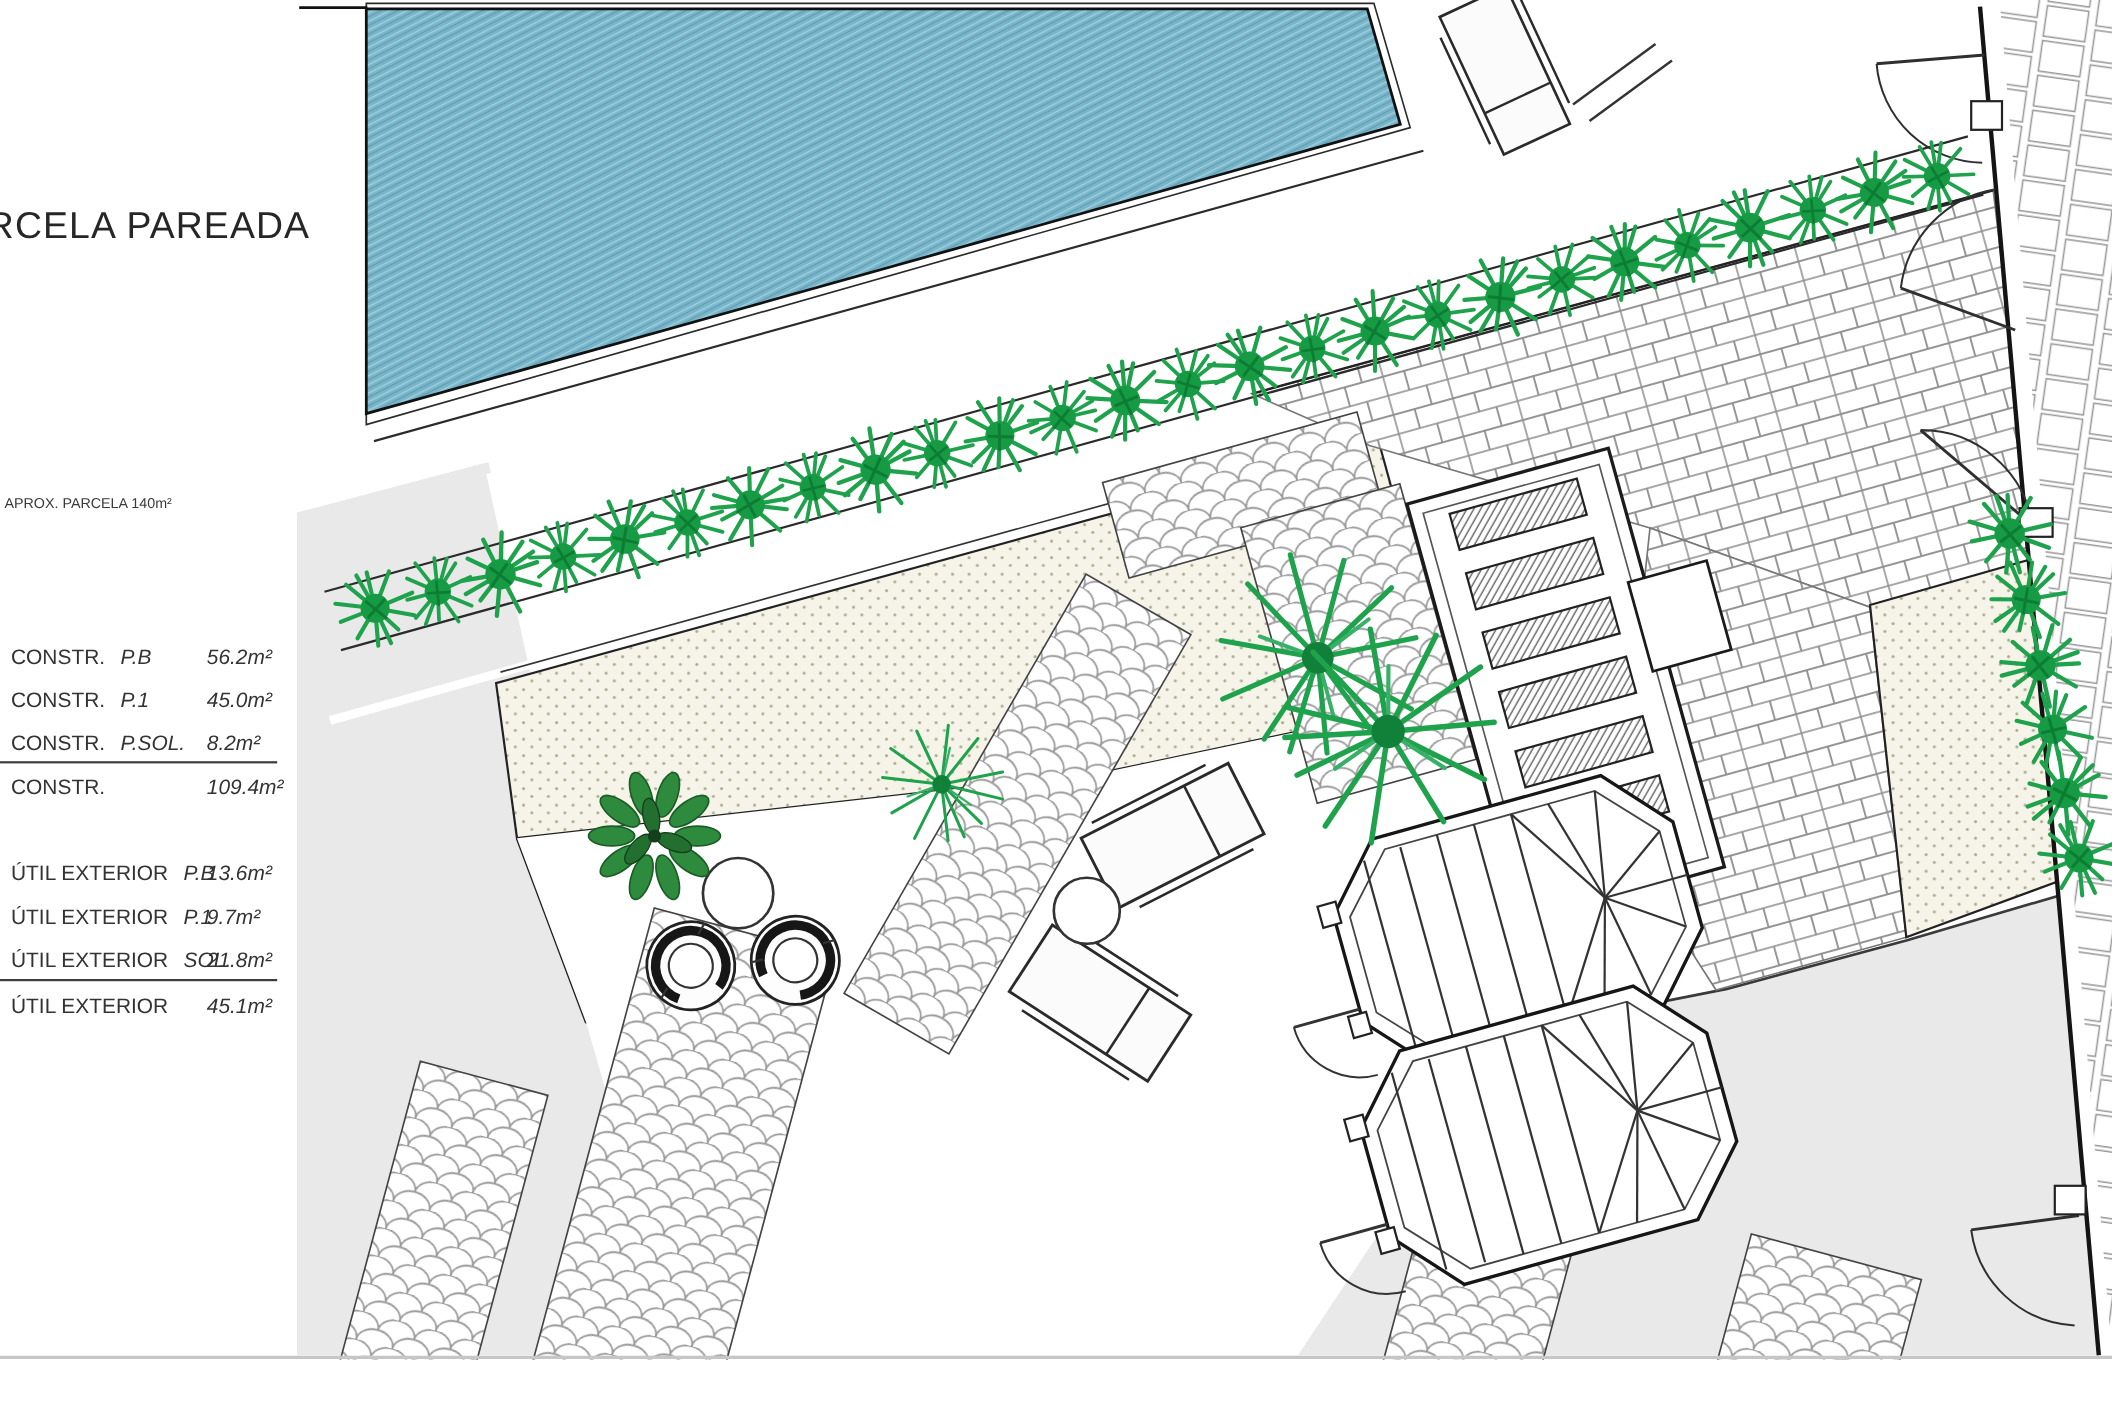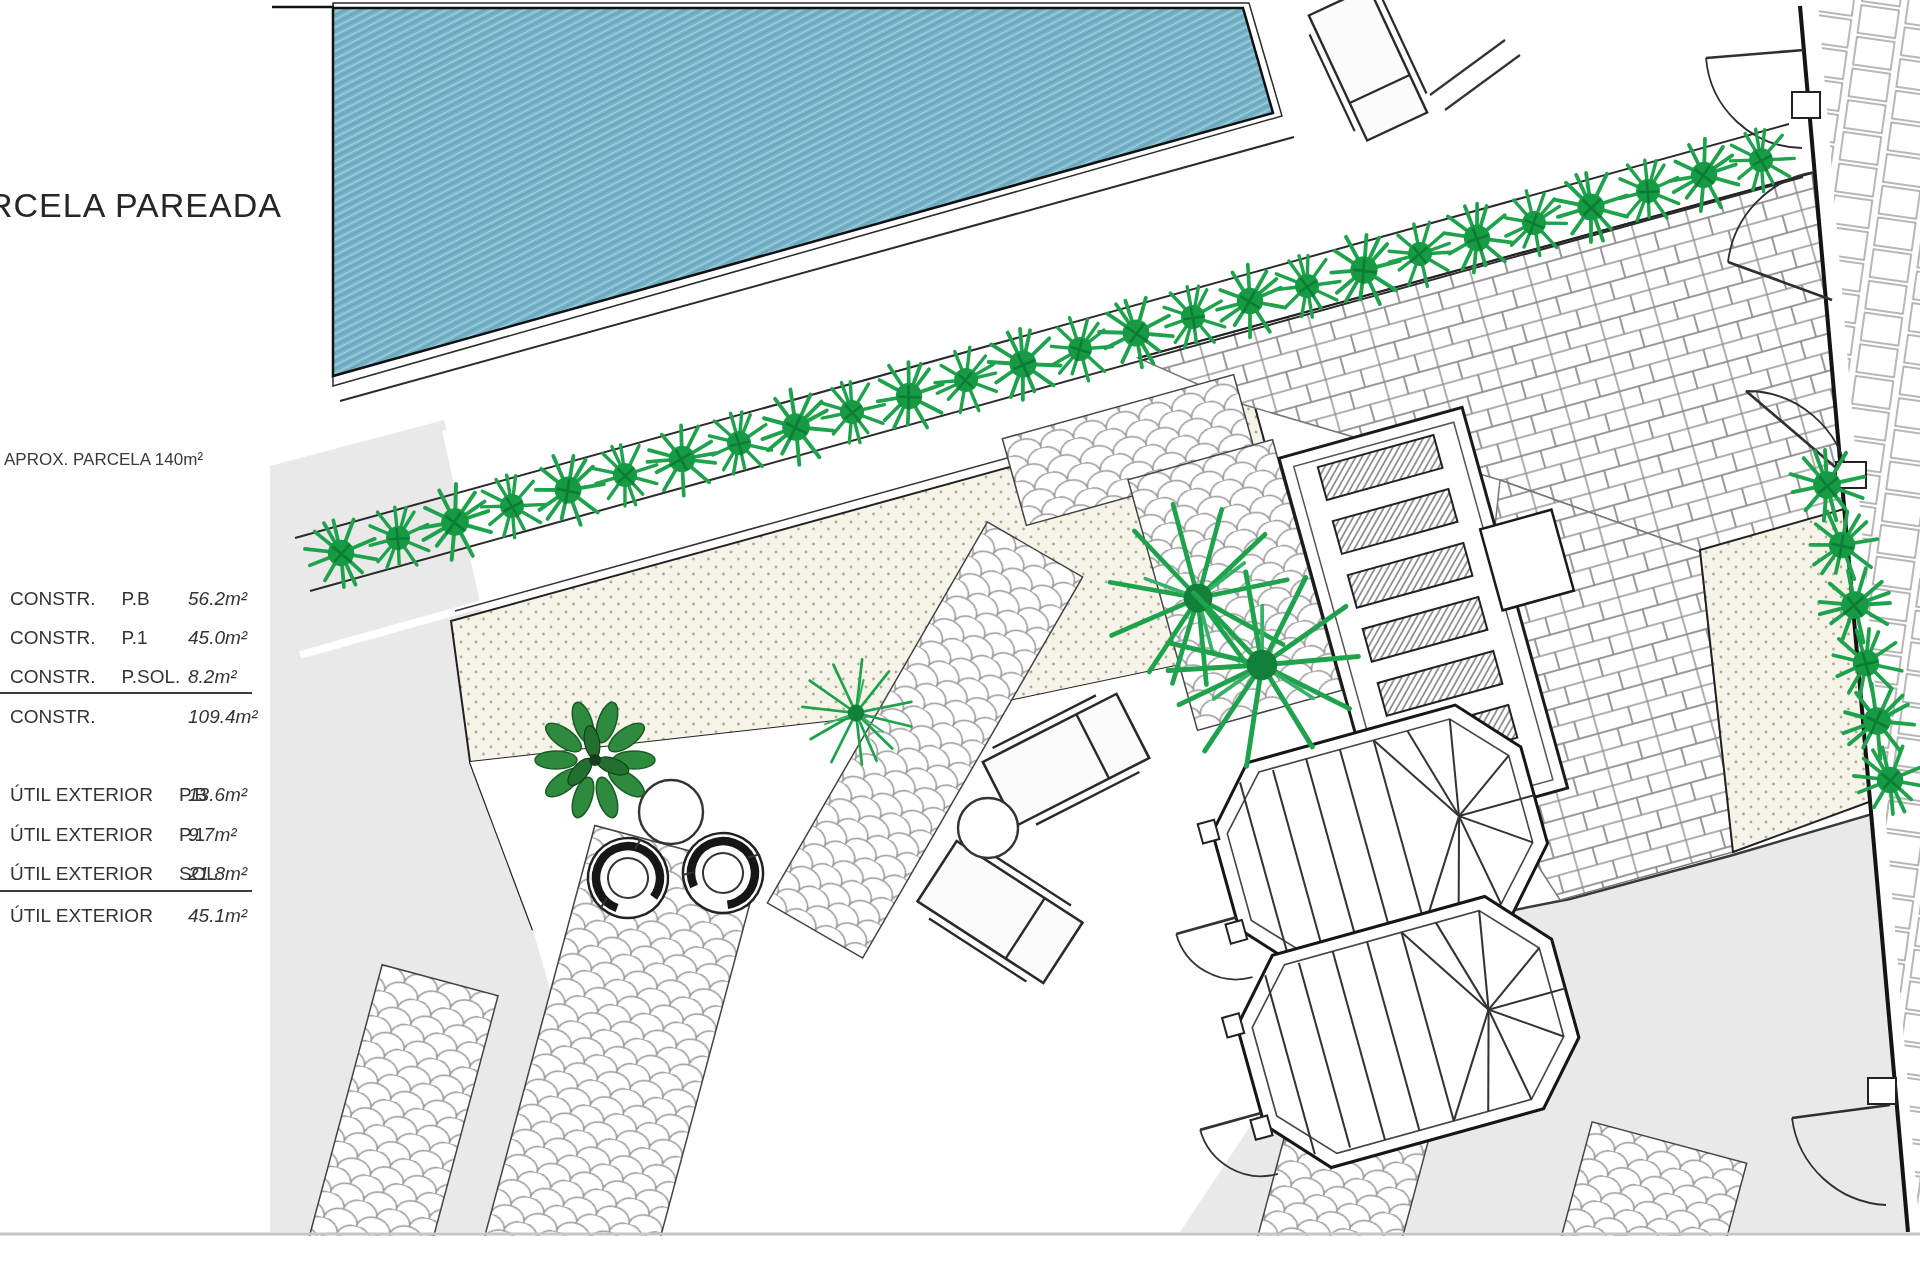--- a/index.html
+++ b/index.html
@@ -9,24 +9,24 @@
     font-family:"Liberation Sans", sans-serif;
     color:#2e2e2e;
   }
   #plan-svg{position:absolute;left:0;top:0;}
   .sidebar{position:absolute;left:0;top:0;width:268px;height:1149px;z-index:5;}
   .title{
     position:absolute;left:-12px;top:186px;
     font-size:34px;letter-spacing:1px;color:#262626;white-space:nowrap;
   }
   .parcela-note{
-    position:absolute;left:4px;top:450px;font-size:17px;color:#3a3a3a;white-space:nowrap;
+    position:absolute;left:4px;top:450px;font-size:13px;color:#3a3a3a;white-space:nowrap;
   }
   .arow{position:absolute;left:10px;width:256px;height:24px;font-size:19px;color:#333;white-space:nowrap;}
-  .arow .l2{margin-left:26px;}
+  .arow .l2{margin-left:14px;font-style:italic;}
   .arow .val{position:absolute;left:178px;top:0;font-style:italic;}
   .rule{position:absolute;left:0;width:252px;border-top:2px solid #3c3c3c;height:0;}
 </style>
 </head>
 <body>
 
 <svg id="plan-svg" width="1920" height="1280" viewBox="0 0 1920 1280" xmlns="http://www.w3.org/2000/svg">
   <defs>
     <pattern id="poolHatch" width="7" height="7" patternUnits="userSpaceOnUse" patternTransform="rotate(63)">
       <rect width="7" height="7" fill="#79b5c9"></rect>

